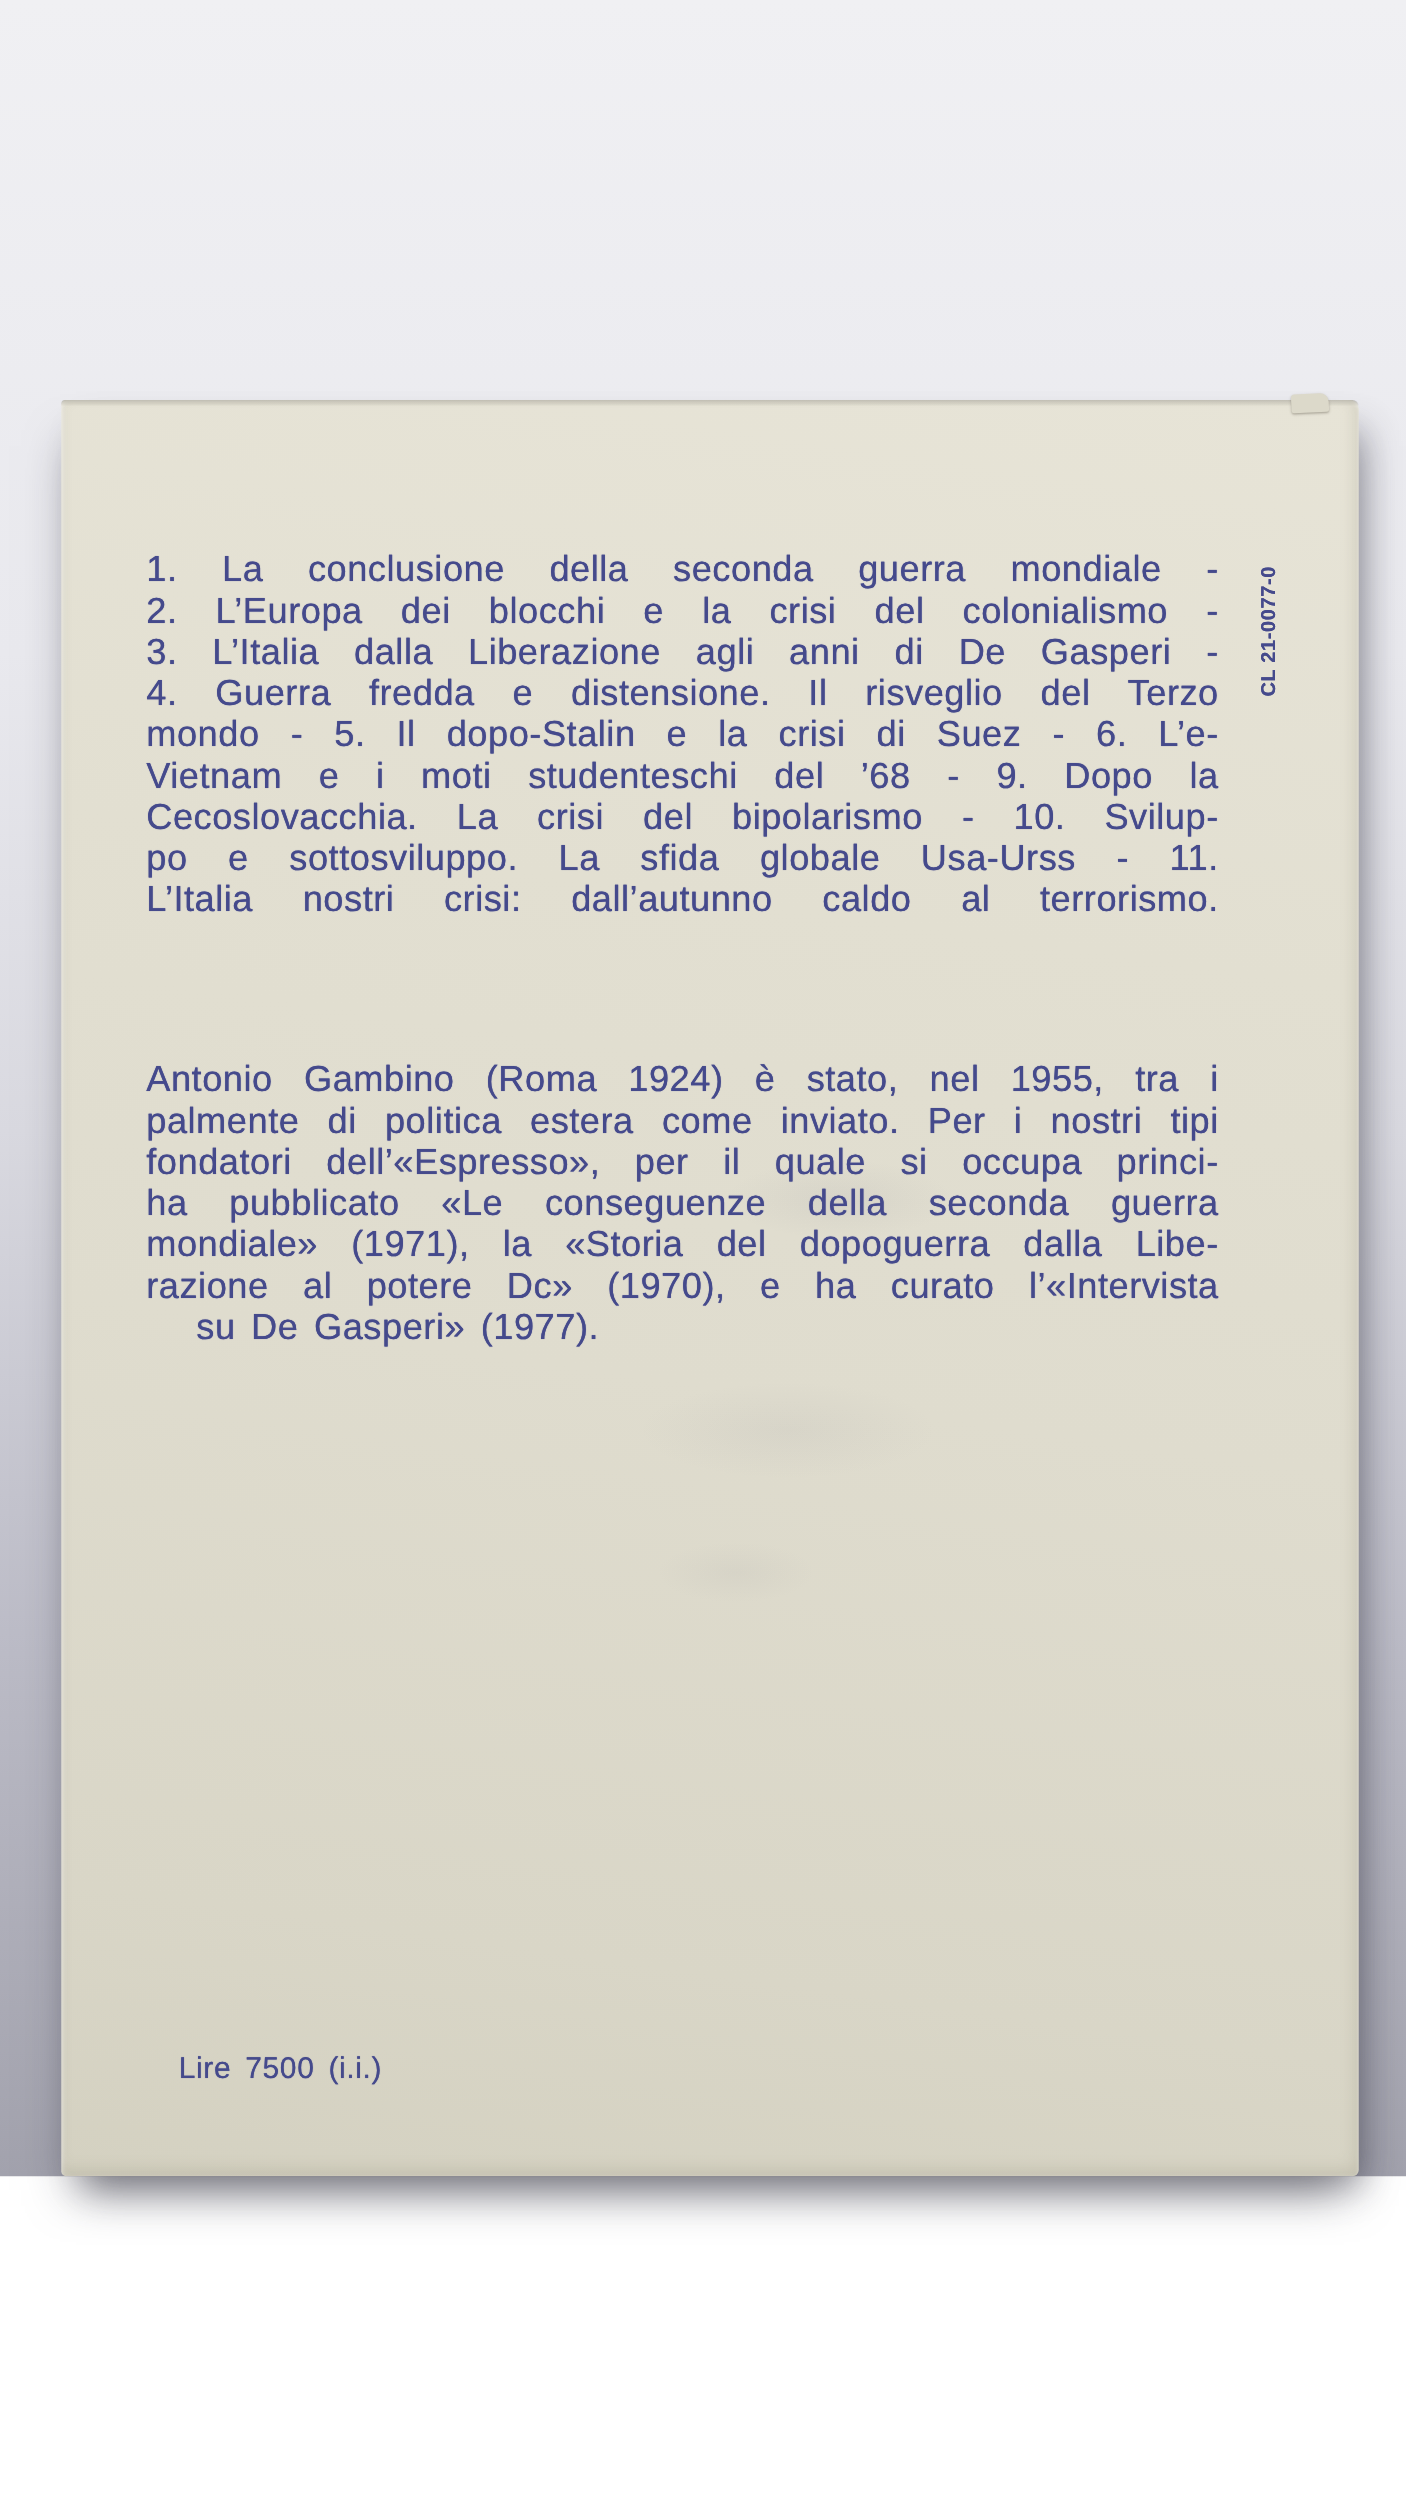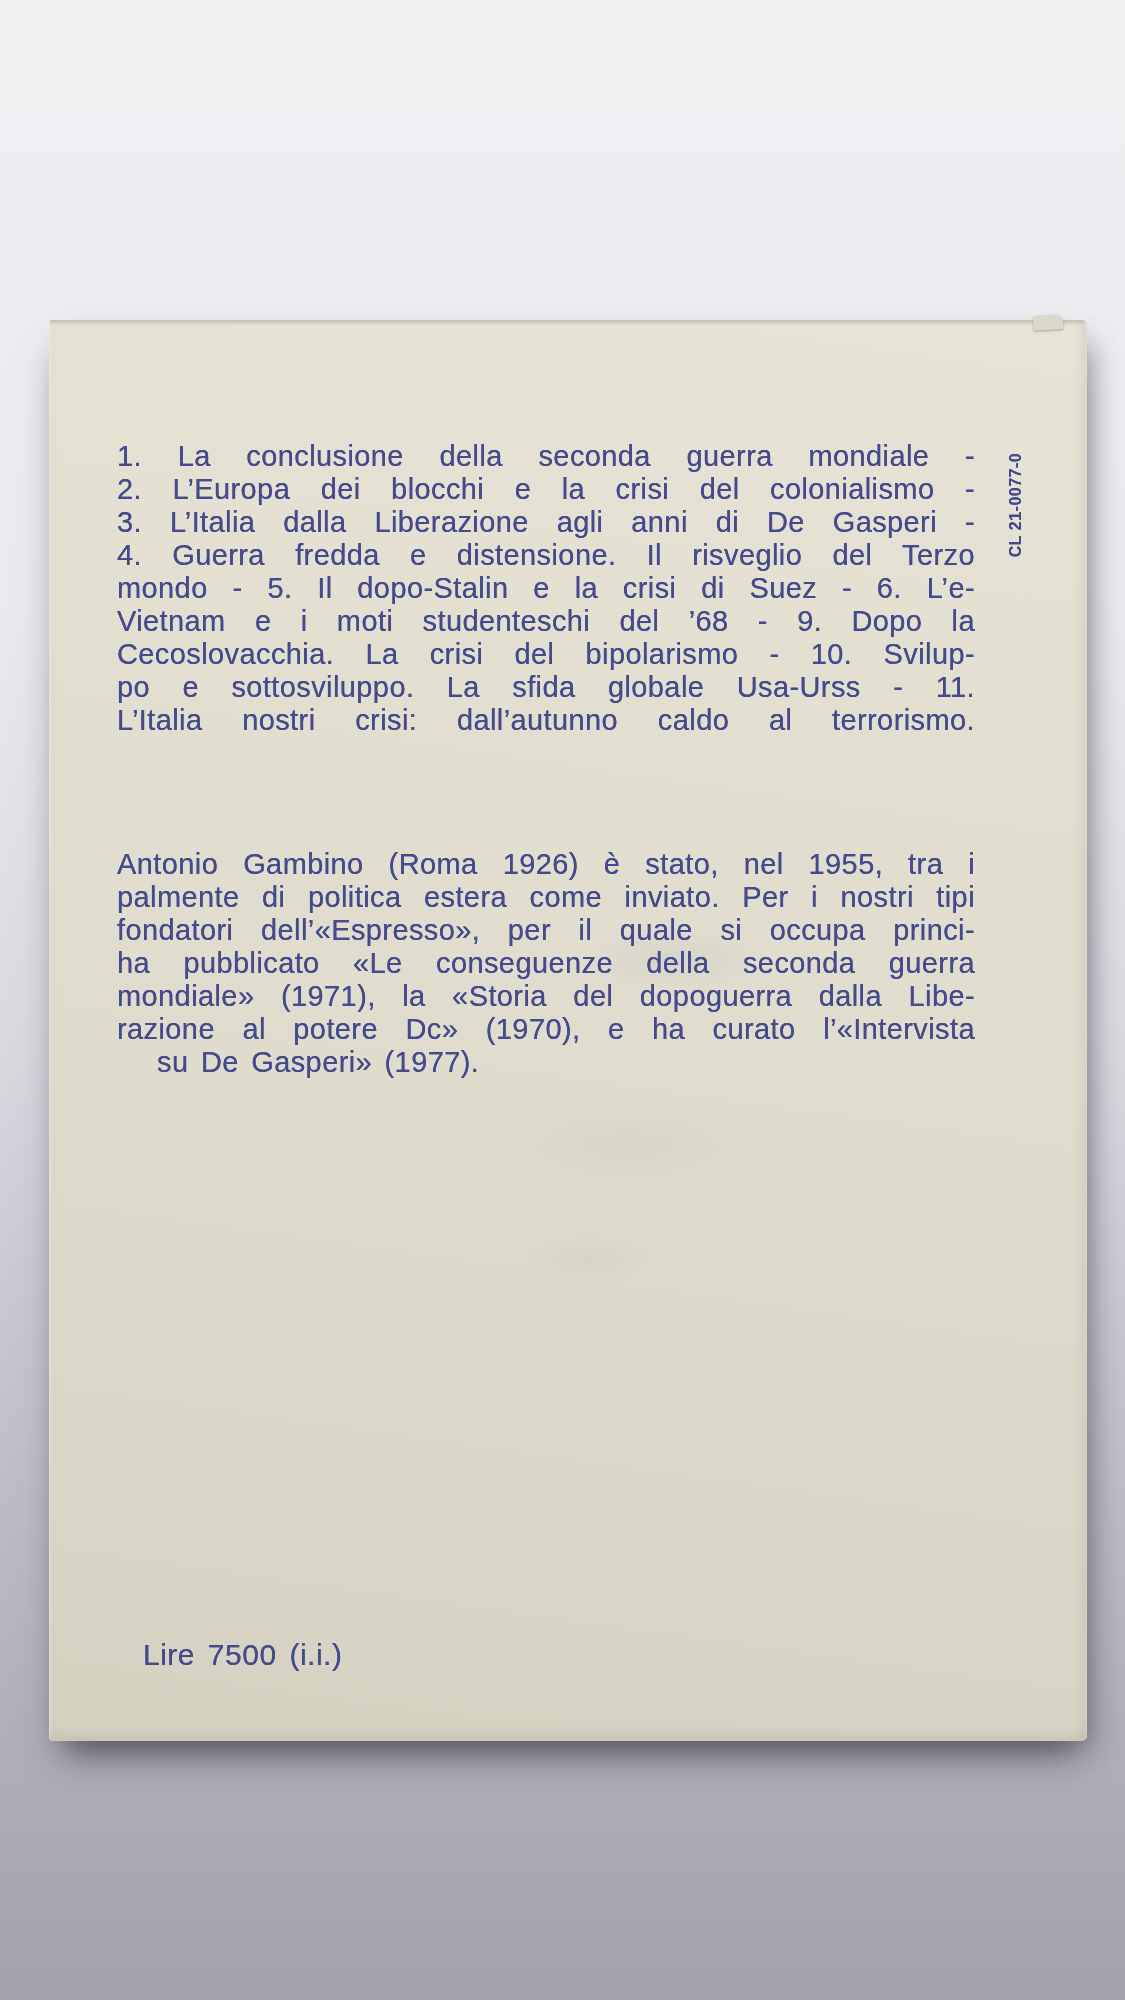--- a/index.html
+++ b/index.html
@@ -6,21 +6,21 @@
     --ink:#454a8c;
     --paper:#e1decf;
     --background-top:#f0f0f3;
     --background-bottom:#a2a2ad;
   }
   *{margin:0;padding:0;box-sizing:border-box;}
   html,body{width:1125px;height:2000px;}
   body{overflow:hidden;font-family:"Liberation Sans",sans-serif;}
 
   .scene{
-    position:relative;width:1125px;height:2000px;
+    position:relative;width:1125px;height:1741px;
     background:linear-gradient(180deg,
       var(--background-top) 0%,
       #e9e9ee 30%,
       #d9d9e0 52%,
       #bcbcc7 75%,
       var(--background-bottom) 100%);
   }
 
   .book{
     position:absolute;left:49px;top:320px;width:1038px;height:1421px;
@@ -68,21 +68,21 @@
     position:absolute;left:906px;top:124px;width:122px;height:122px;
     display:flex;align-items:center;justify-content:center;
     transform:rotate(-90deg);
     font-size:16px;font-weight:700;letter-spacing:.5px;
     color:var(--ink);text-shadow:0 0 .5px currentColor;
     white-space:nowrap;
   }
 
   .price{
     position:absolute;left:94px;top:1318px;
-    font-size:30px;line-height:34px;font-weight:400;
+    font-size:24px;line-height:34px;font-weight:400;
     letter-spacing:.5px;word-spacing:4px;
     color:var(--ink);text-shadow:0 0 .6px currentColor;
     white-space:nowrap;
   }
 </style>
 </head>
 <body>
 
 <div class="scene">
   <div class="book">
@@ -95,21 +95,21 @@
       <div class="line">3. L’Italia dalla Liberazione agli anni di De Gasperi -</div>
       <div class="line">4. Guerra fredda e distensione. Il risveglio del Terzo</div>
       <div class="line">mondo - 5. Il dopo-Stalin e la crisi di Suez - 6. L’e-</div>
       <div class="line">Vietnam e i moti studenteschi del ’68 - 9. Dopo la</div>
       <div class="line">Cecoslovacchia. La crisi del bipolarismo - 10. Svilup-</div>
       <div class="line">po e sottosviluppo. La sfida globale Usa-Urss - 11.</div>
       <div class="line">L’Italia nostri crisi: dall’autunno caldo al terrorismo.</div>
     </div>
 
     <div class="text-block bio-paragraph">
-      <div class="line">Antonio Gambino (Roma 1926) è stato, nel 1955, tra i</div>
+      <div class="line">Antonio Gambino (Roma 1924) è stato, nel 1955, tra i</div>
       <div class="line">palmente di politica estera come inviato. Per i nostri tipi</div>
       <div class="line">fondatori dell’«Espresso», per il quale si occupa princi-</div>
       <div class="line">ha pubblicato «Le conseguenze della seconda guerra</div>
       <div class="line">mondiale» (1971), la «Storia del dopoguerra dalla Libe-</div>
       <div class="line">razione al potere Dc» (1970), e ha curato l’«Intervista</div>
       <div class="line last">su De Gasperi» (1977).</div>
     </div>
 
     <div class="spine-code">CL 21-0077-0</div>
 

